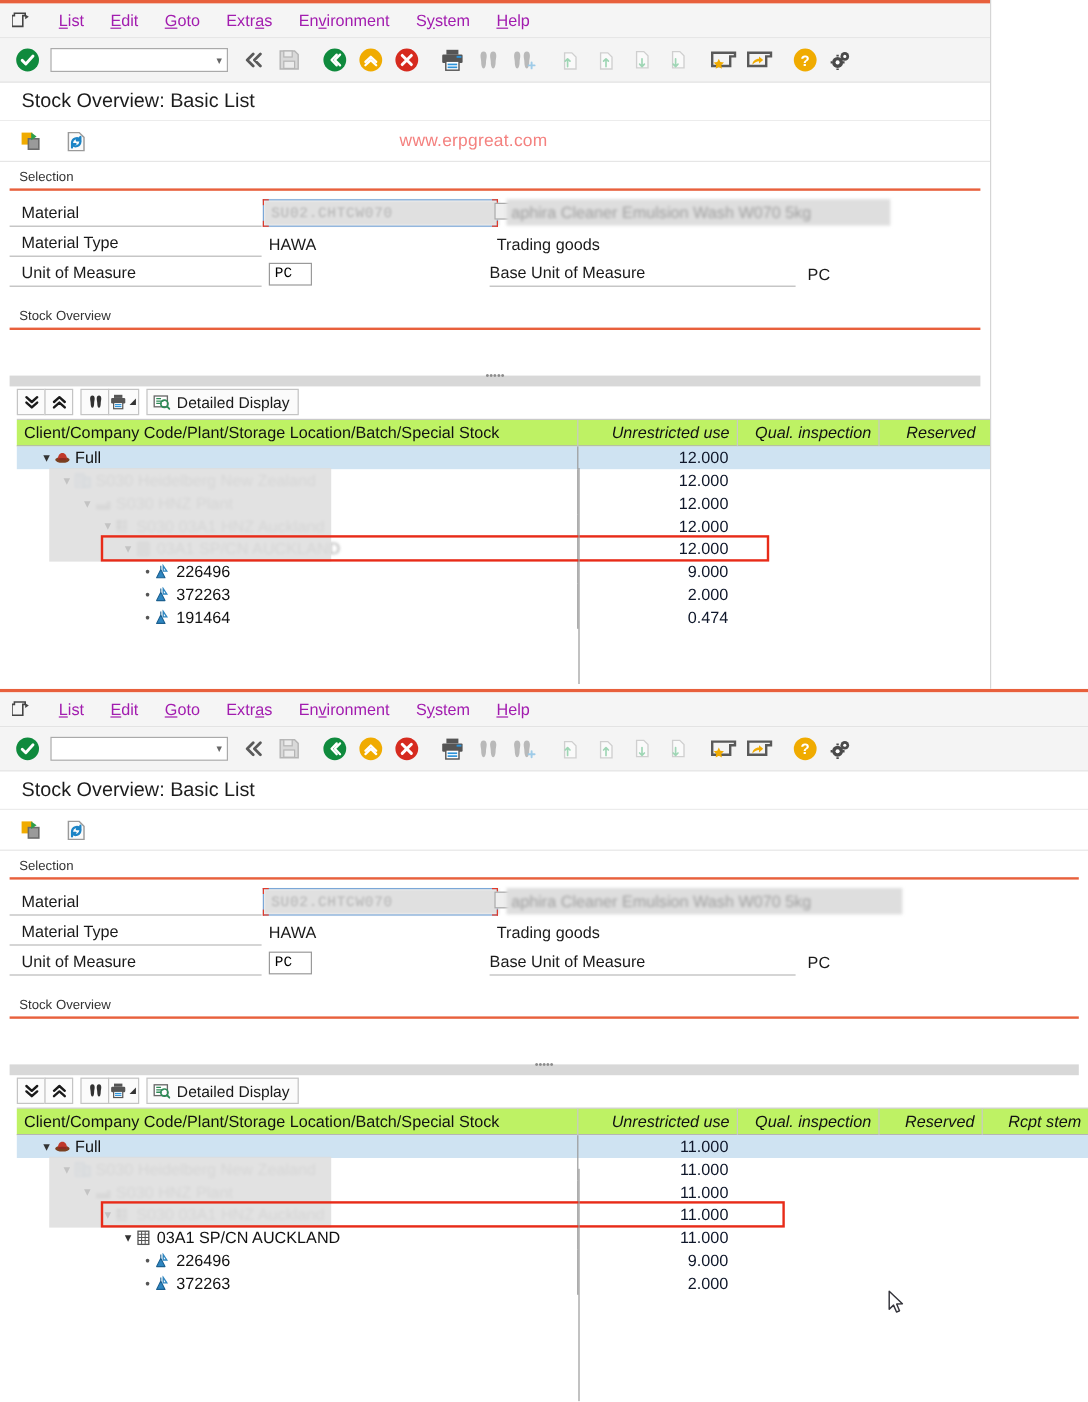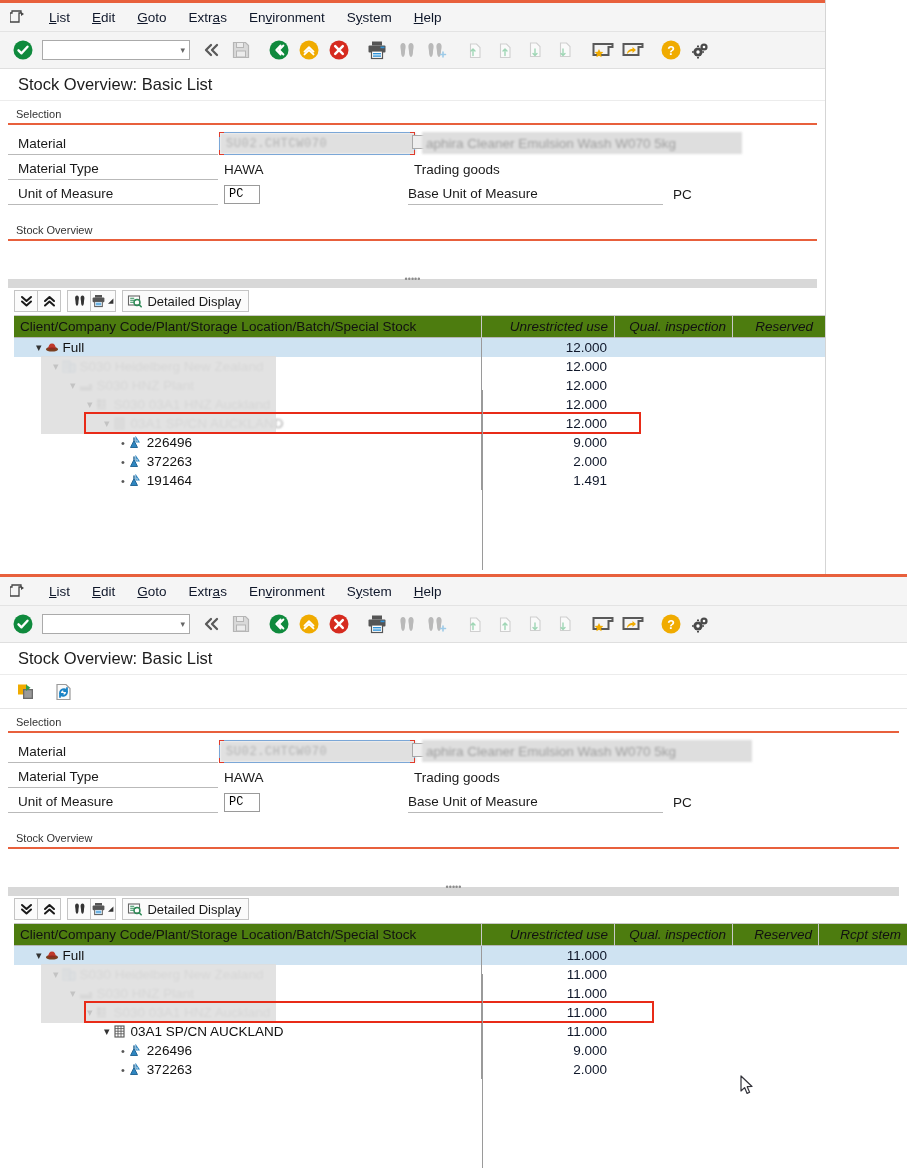--- a/index.html
+++ b/index.html
@@ -19,21 +19,21 @@
   
   .menubar {
     height:29px; background:#F5F5F5; display:flex; align-items:center;
     border-bottom:1px solid #e3e3e3; padding-left:8px;
   }
   .menu-sysicon {
     width:20px; height:17px; margin-right:10px; position:relative;
     display:flex; align-items:center; justify-content:center;
   }
   .menu-item {
-    font-size:13.5px; color:#0f172a; padding:2px 11px; white-space:nowrap;
+    font-size:13.5px; color:#a21caf; padding:2px 11px; white-space:nowrap;
     cursor:default;
   }
   .menu-item u { text-decoration: underline; }
 
   
   .toolbar {
     height:37px; background:#F4F4F4; display:flex; align-items:center;
     border-bottom:1px solid #dfdfdf; padding-left:8px; gap:0px;
   }
   .tb-icon { width:30px; height:28px; display:flex; align-items:center;
@@ -129,21 +129,21 @@
   }
   .dots-bar::after {
     content:"\2022\2022\2022\2022\2022"; position:absolute; left:50%;
     top:-5px; transform:translateX(-50%); font-size:9px; color:#8c8c8c;
     letter-spacing:0px;
   }
 
   
   .tbl { margin-left:14px; border-top:1px solid #c9c9c9; }
   .thead {
-    display:flex; height:22px; background:#4d7c0f; align-items:center;
+    display:flex; height:22px; background:#bef264; align-items:center;
     border-bottom:1px solid #b5b5b5;
   }
   .th {
     font-size:13.5px; color:#111; padding:0 6px; height:22px;
     display:flex; align-items:center; border-right:1px solid #c9c9c9;
     white-space:nowrap; overflow:hidden;
   }
   .th.num { justify-content:flex-end;font-style:italic; }
   .trow { display:flex; height:19px; align-items:center; }
   .trow.sel { background:#CFE3F2; }
@@ -323,20 +323,38 @@
               <path d="M8 6.6 v1.4 M8 18 v1.4 M2.2 13 h1.4 M12.4 13 h1.4"></path>
             </g>
         </svg>
       </div>
     </div>
 
     <div class="titlebar">
       <span>Stock Overview: Basic List</span>
     </div>
 
+    <div class="apptoolbar">
+      <div class="tb-icon" style="width:26px">
+        <svg width="22" height="20" viewBox="0 0 22 20">
+            <rect x="2" y="2.5" width="9" height="10" fill="#F0AB00"></rect>
+            <rect x="7" y="7" width="10" height="10" fill="#6b6b6b"></rect>
+            <rect x="8.3" y="8.3" width="7.4" height="7.4" fill="#9a9a9a"></rect>
+            <path d="M10 2.5 l4.5 3.2 l-4.5 3.2 z" fill="#2E9E4B"></path>
+          </svg>
+      </div>
+      <div class="tb-icon" style="width:26px;margin-left:10px">
+        <svg width="22" height="20" viewBox="0 0 22 20">
+            <path d="M5 2.5 h9 l4 4 v11 h-13 z" fill="#fafafa" stroke="#9a9a9a" stroke-width="1.2"></path>
+            <path d="M8 11 a4 4 0 0 1 7 -2.5 M15 6 v3 h-3" stroke="#1C84C6" stroke-width="1.8" fill="none" stroke-linecap="round"></path>
+            <path d="M15 10 a4 4 0 0 1 -7 2.5 M8 15 v-3 h3" stroke="#1C84C6" stroke-width="1.8" fill="none" stroke-linecap="round"></path>
+          </svg>
+      </div>
+      <div class="watermark">www.erpgreat.com</div>
+    </div>
 
     <div class="group" style="margin-top:4px">
       <div class="group-hdr">Selection</div>
       <div class="group-rule"></div>
       <div class="selform">
         <div class="frow" style="height:26px">
           <div class="flabel">Material</div>
           <div class="blur-input" style="left:212px; top:2px;">SU02.CHTCW070</div>
           <div class="focus-box" style="left:211px; top:1px;">
             <span class="corner c-tl"></span>
@@ -520,21 +538,21 @@
             <div class="tc-tree" style="width:468px; padding-left:107px">
               <span class="bullet">•</span>
               <span class="ticon">
                 <svg width="14" height="13" viewBox="0 0 14 13">
                   <path d="M5 1.5 v3 L1.5 11.5 h7 L5 4.5 v-3" fill="#2E86C1" stroke="#1b5f8f" stroke-width=".9" stroke-linejoin="round"></path>
                   <path d="M7 1.5 l3 4.5 l-3 0 z" fill="none" stroke="#2E86C1" stroke-width="1.1"></path>
                 </svg>
               </span>
               <span class="tree-label">191464</span>
             </div>
-            <div class="tc-num" style="width:133px">1.491</div>
+            <div class="tc-num" style="width:133px">0.474</div>
           </div>
           <div class="grayband" style="left:27px; top:18px; width:235.2px; height:78px;"></div>
           <div class="redbox" style="left:70px; top:74px; width:557px; height:22px;"></div>
         </div>
     </div>
   </div>
 
   <div class="sapwin" id="win2" style="top:574px; width:907px; height:594px;">
     <div class="topline"></div>
 

